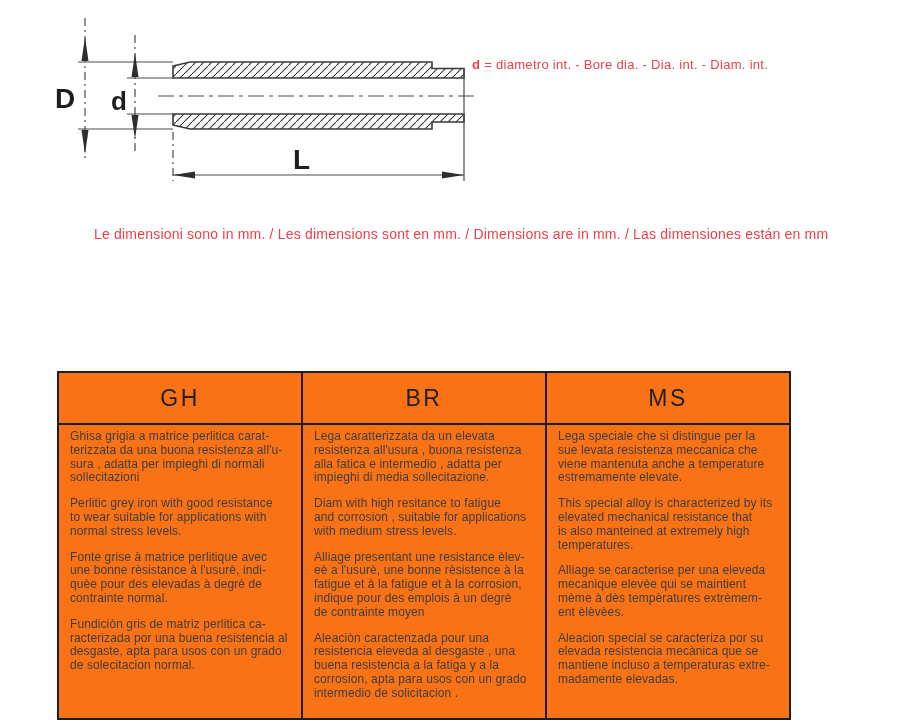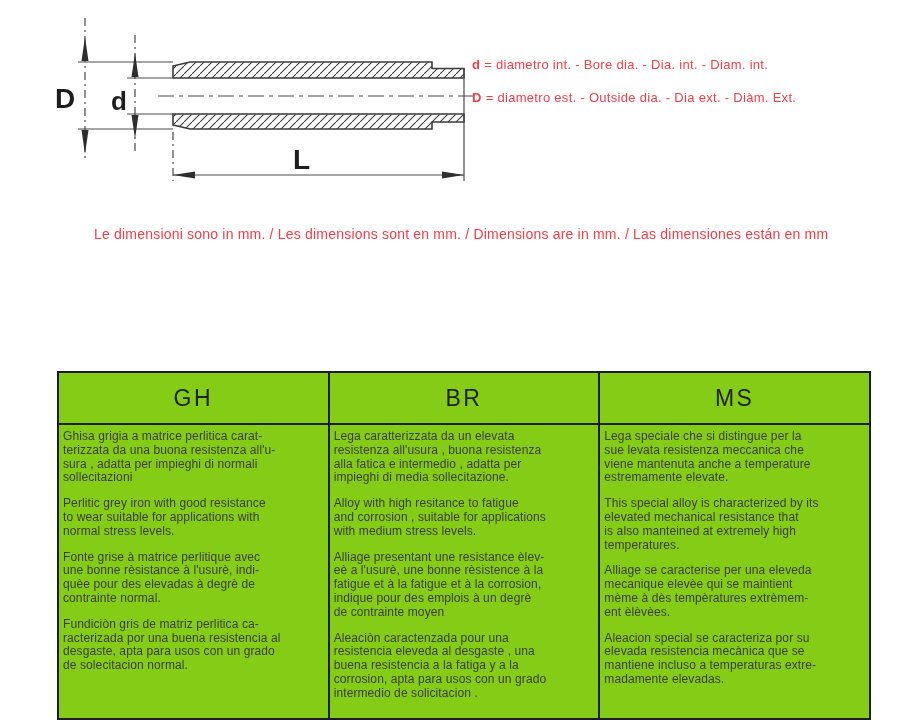--- a/index.html
+++ b/index.html
@@ -9,30 +9,30 @@
   }
   .drawing { position:absolute; left:40px; top:10px; }
   .legend { position:absolute; left:472px; top:57px; color:#ee3e4b; font-size:13px; letter-spacing:0.3px; }
   .legend-item { margin:0 0 18px 0; line-height:15px; white-space:nowrap; }
   .legend-item .sym { font-weight:bold; }
   .note {
     position:absolute; left:57px; top:226px; width:820px;
     color:#ee3e4b; font-size:14px; letter-spacing:0.2px; white-space:nowrap;margin-left:37px;
   }
   table.materials {
-    position:absolute; left:57px; top:371px; width:814px; height:332px;
-    border-collapse:collapse; table-layout:fixed; background:#84cc16;
+    position:absolute; left:57px; top:371px; width:734px; height:332px;
+    border-collapse:collapse; table-layout:fixed; background:#f97316;
   }
   table.materials th, table.materials td { border:2px solid #1d1d1d; }
   table.materials th {
     height:48px; font-size:23px; font-weight:normal; letter-spacing:2.5px;
     color:#1f1f1f; text-align:center; vertical-align:middle;
   }
   table.materials td {
-    vertical-align:top; padding:5px 4px; color:#3d3d3d;
+    vertical-align:top; padding:5px 11px; color:#3d3d3d;
     font-size:12px; line-height:13.8px; letter-spacing:0.1px;
   }
   table.materials td p { margin:0 0 12px 0; white-space:pre-line; overflow-wrap:break-word; }
 </style>
 </head>
 <body>
 
 <div class="page">
 
   <svg class="drawing" width="440" height="202" viewBox="0 0 440 202">
@@ -74,24 +74,20 @@
     <text x="15" y="98" font-size="28" font-weight="bold" fill="#1e1e1e">D</text>
     <text x="71" y="100" font-size="26" font-weight="bold" fill="#1e1e1e">d</text>
     <text x="253" y="159" font-size="28" font-weight="bold" fill="#1e1e1e">L</text>
   </svg>
 
   <div class="legend">
     <div class="legend-item">
       <span class="sym">d</span>
       <span>= diametro int. - Bore dia. - Dia. int. - Diam. int.</span>
     </div>
-    <div class="legend-item">
-      <span class="sym">D</span>
-      <span>= diametro est. - Outside dia. - Dia ext. - Diàm. Ext.</span>
-    </div>
   </div>
 
   <div class="note">Le dimensioni sono in mm. / Les dimensions sont en mm. / Dimensions are in mm. / Las dimensiones están en mm</div>
 
   <table class="materials">
     <thead>
       <tr>
         <th>GH</th>
         <th>BR</th>
         <th>MS</th>
@@ -114,21 +110,21 @@
           <p>Fundiciòn gris de matriz perlitica ca-
 racterizada por una buena resistencia al
 desgaste, apta para usos con un grado
 de solecitacion normal.</p>
         </td>
         <td>
           <p>Lega caratterizzata da un elevata
 resistenza all'usura , buona resistenza
 alla fatica e intermedio , adatta per
 impieghi di media sollecitazione.</p>
-          <p>Alloy with high resitance to fatigue
+          <p>Diam with high resitance to fatigue
 and corrosion , suitable for applications
 with medium stress levels.</p>
           <p>Alliage presentant une resistance èlev-
 eè a l'usurè, une bonne rèsistence à la
 fatigue et à la fatigue et à la corrosion,
 indique pour des emplois à un degrè
 de contrainte moyen</p>
           <p>Aleaciòn caractenzada pour una
 resistencia eleveda al desgaste , una
 buena resistencia a la fatiga y a la

